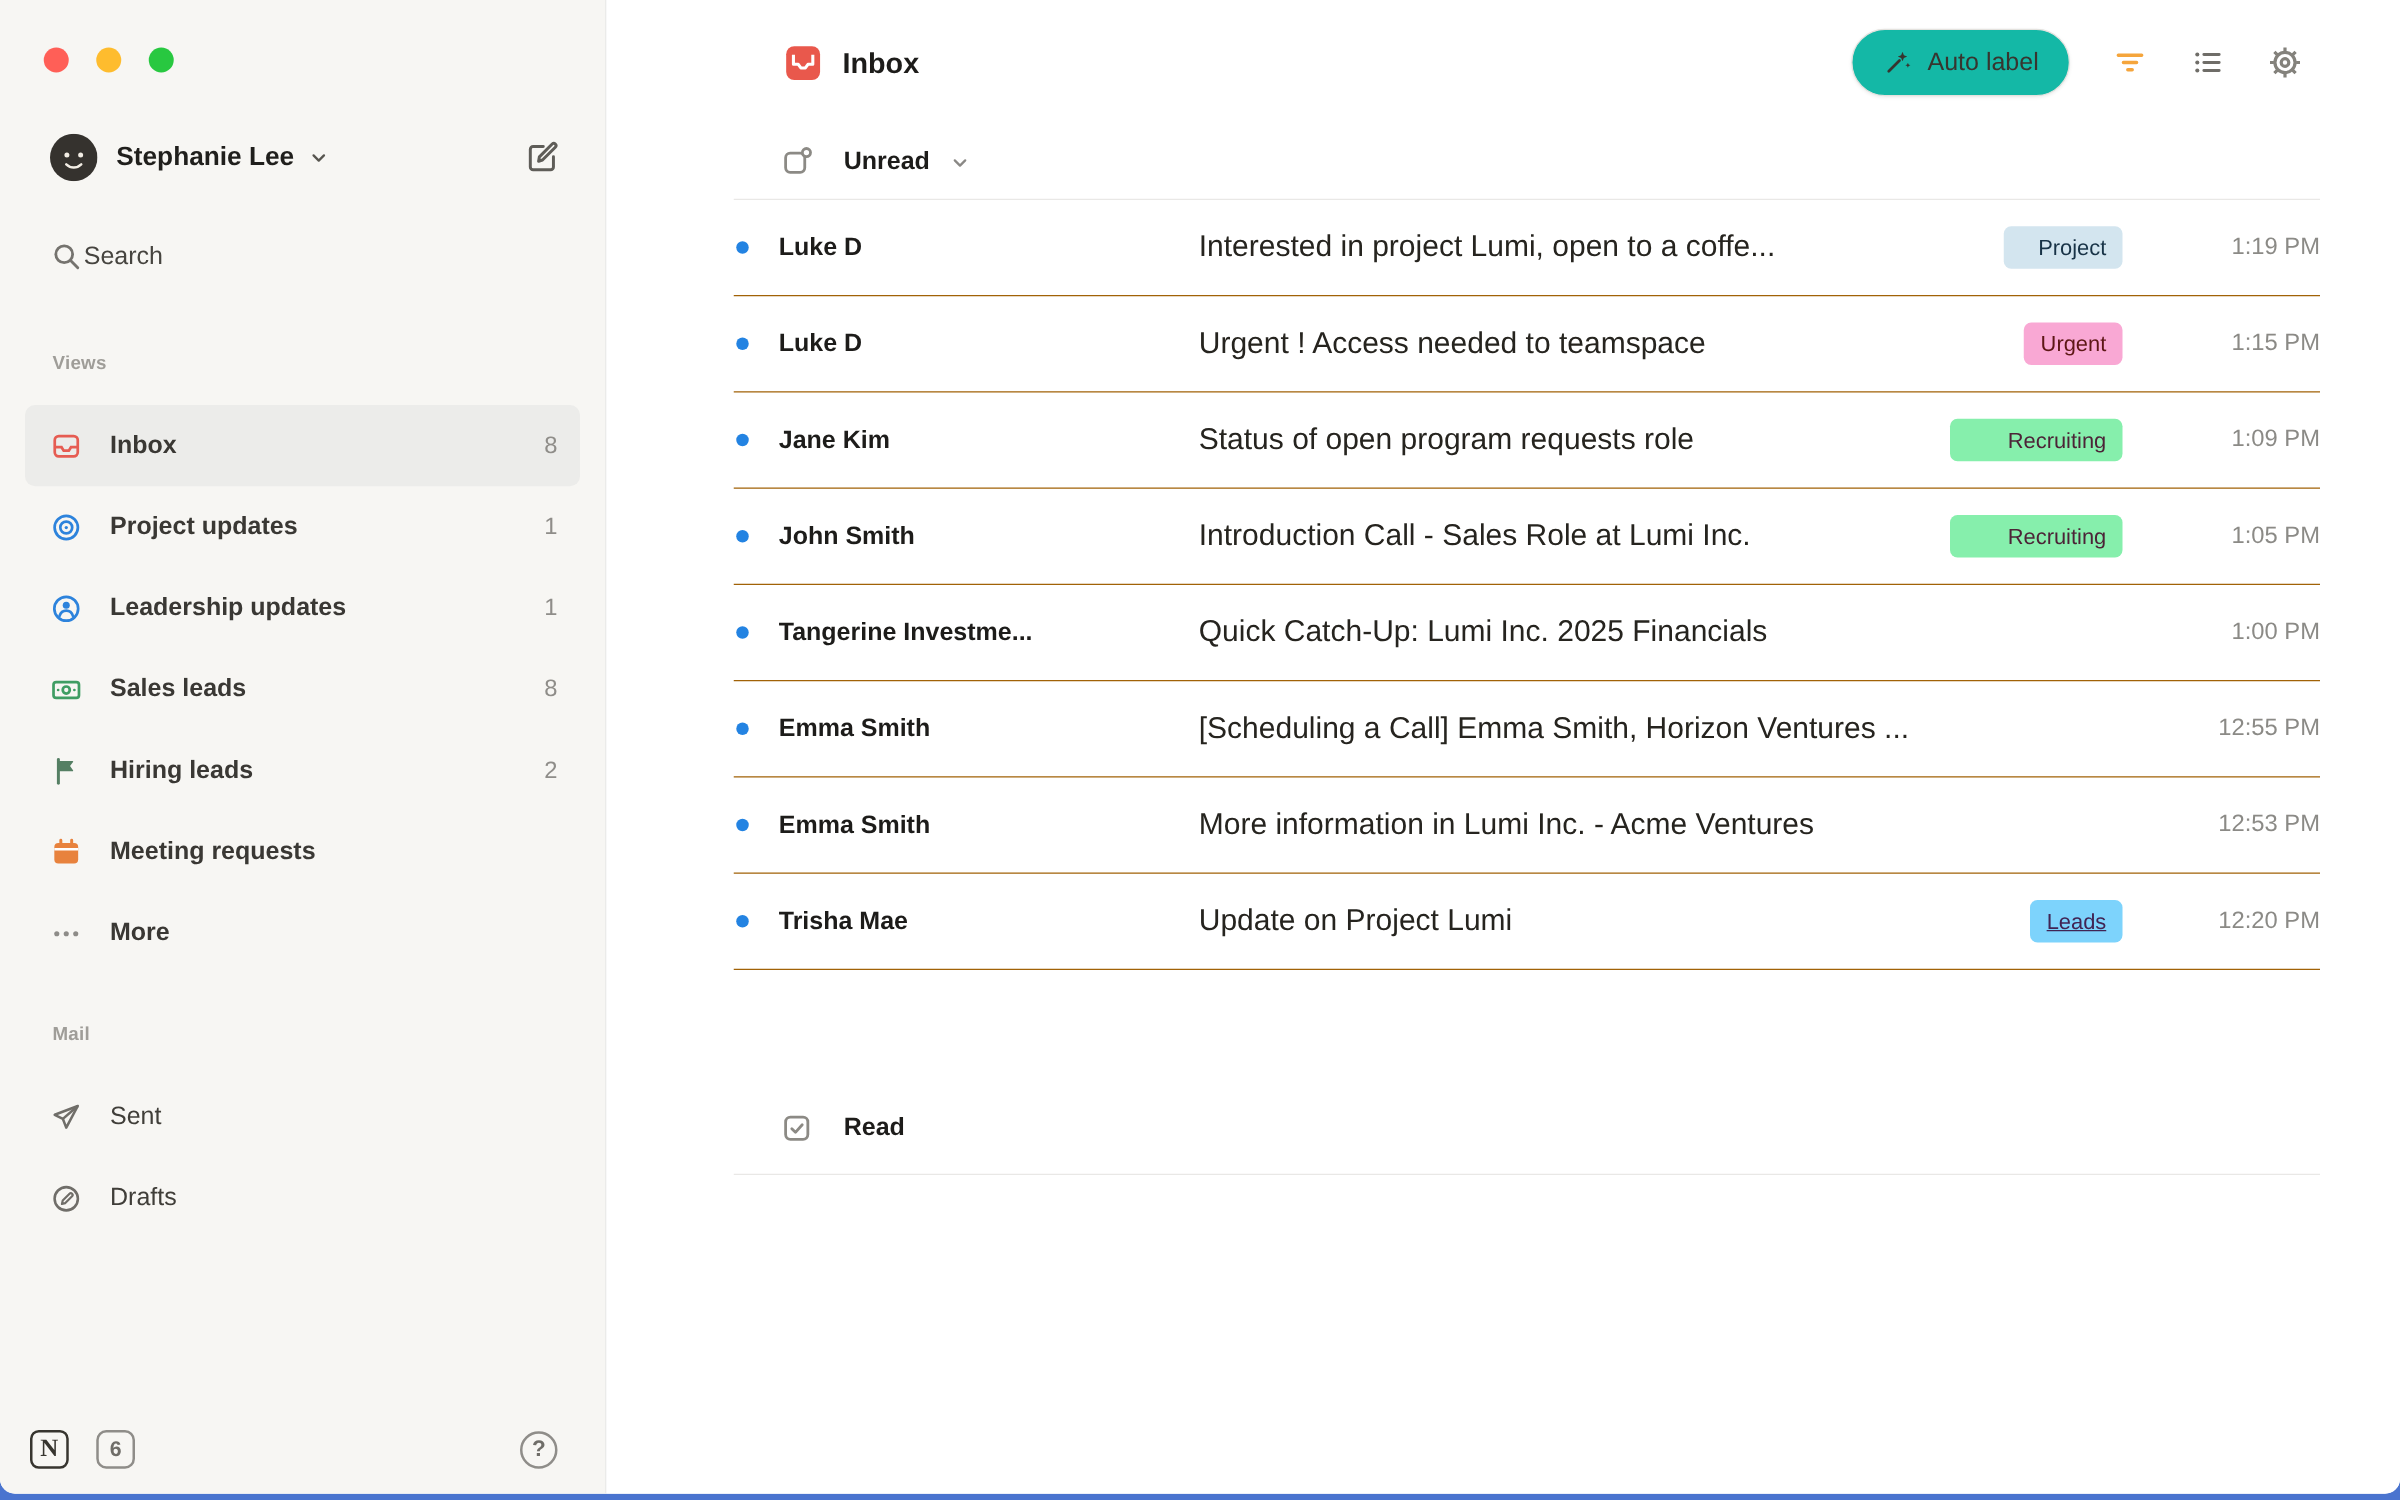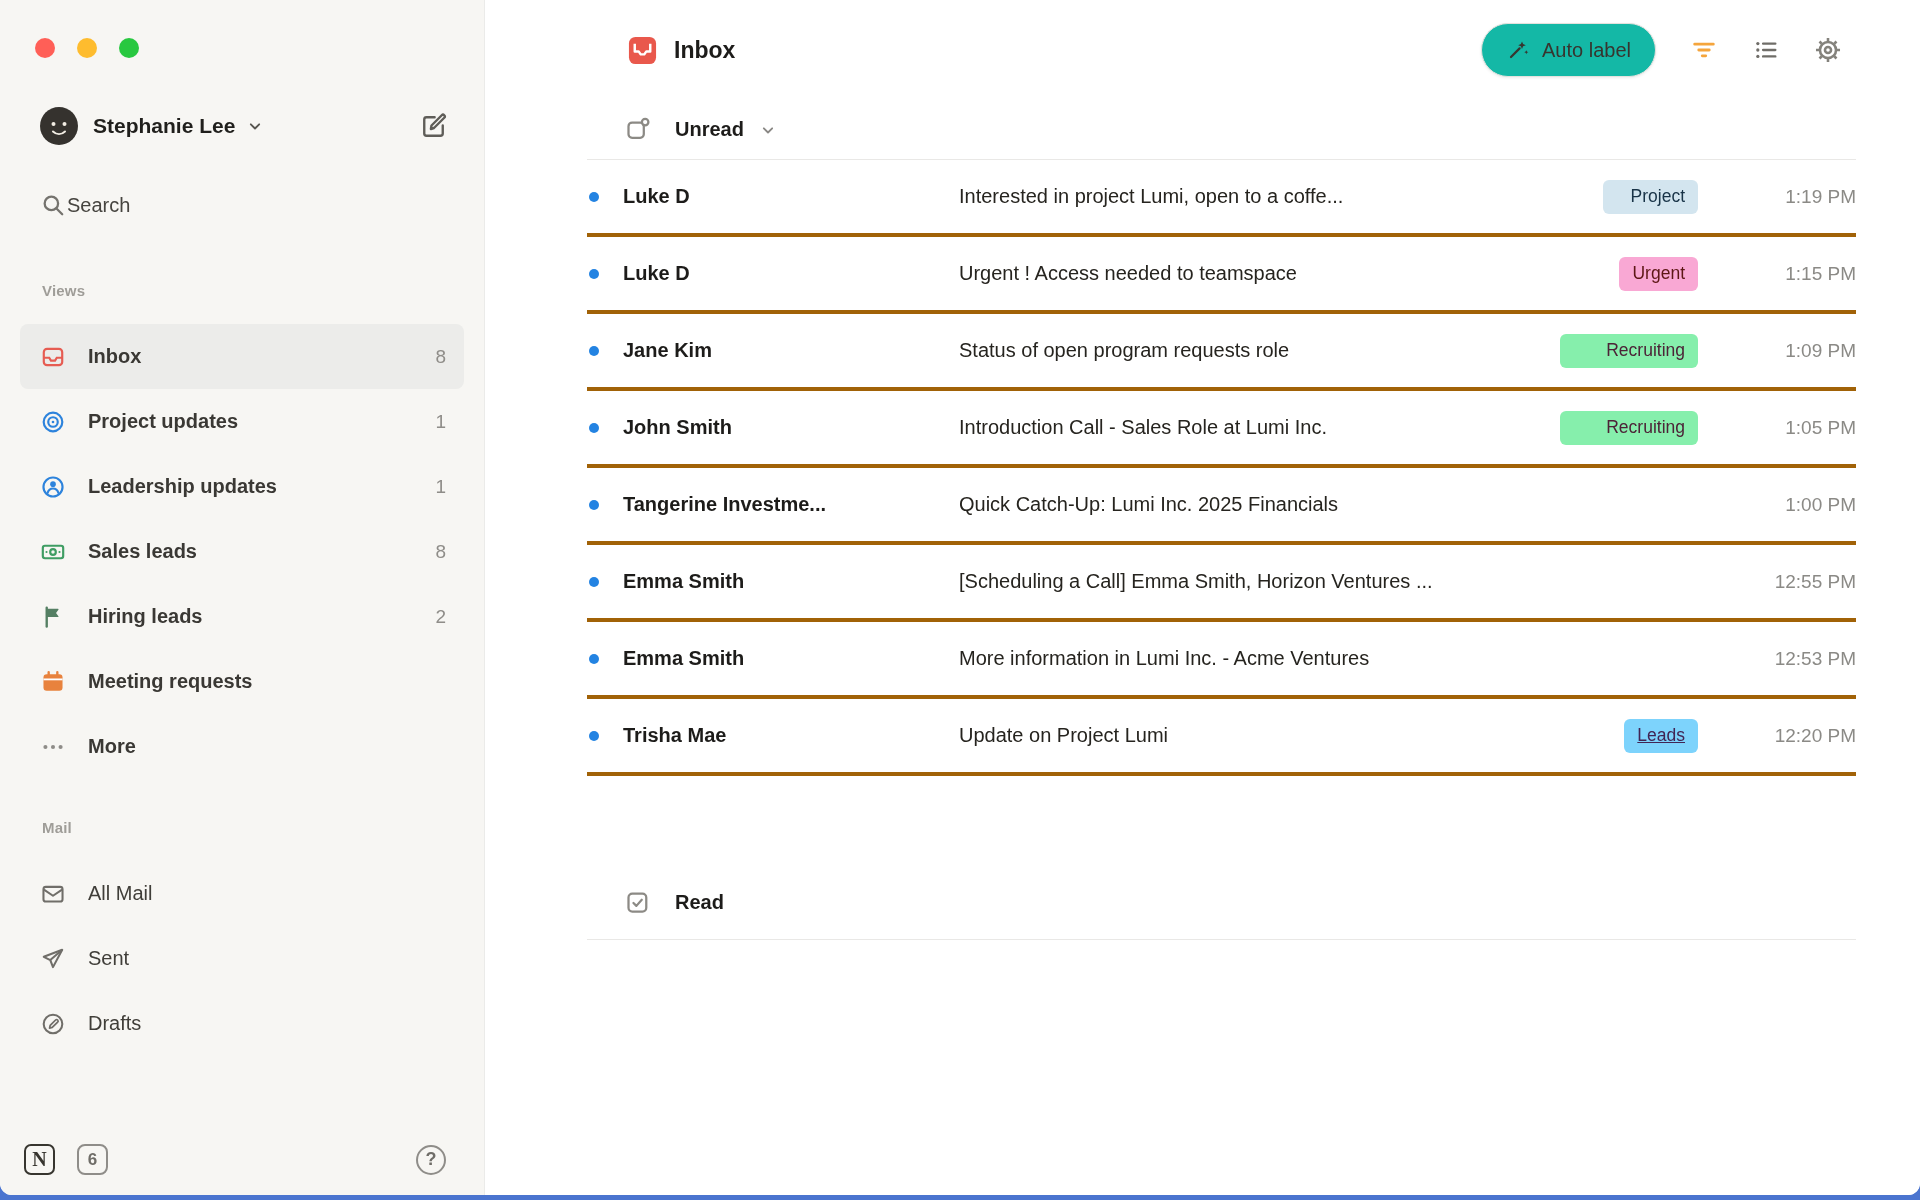--- a/index.html
+++ b/index.html
@@ -55,25 +55,25 @@
                     padding:0 24px; font-size:20px; font-weight:500; color:#37352f; cursor:default; }
   .hicon { width:28px; height:28px; display:flex; align-items:center; justify-content:center; }
 
   .list-area { margin:0 64px 0 102px; }
   .section-hdr { height:60px; display:flex; align-items:center; border-bottom:1px solid #e9e8e6; padding-left:37px; }
   .section-hdr .sec-icon { width:27px; height:27px; }
   .section-hdr .sec-label { margin-left:24px; font-size:20px; font-weight:700; color:#1d1c1a; }
   .section-hdr .sec-chevron { margin-left:14px; display:flex; }
   .read-hdr { margin-top:90px; height:74px; }
 
-  .row { height:77px; display:flex; align-items:center; border-bottom:4px solid #a16207; cursor:default;justify-content:space-between; }
+  .row { height:77px; display:flex; align-items:center; border-bottom:1px solid #a16207; cursor:default;justify-content:space-between; }
   .dot { width:10px; height:10px; border-radius:50%; background:#2383e2; margin-left:2px; flex-shrink:0; }
   .sender { width:312px; margin-left:24px; font-size:20px; font-weight:700; color:#1d1c1a;
             white-space:nowrap; overflow:hidden; text-overflow:ellipsis; flex-shrink:0; }
-  .subject { flex:1; margin-left:24px; font-size:20px; color:#26241f; white-space:nowrap;
+  .subject { flex:1; margin-left:24px; font-size:24px; color:#26241f; white-space:nowrap;
              overflow:hidden; text-overflow:ellipsis; padding-right:24px; }
   .chip { flex-shrink:0; margin-right:46px; height:34px; padding:0 13px; border-radius:6px;
           font-size:17.5px; font-weight:500; display:flex; align-items:center; }
   .chip-blue   { background:#d3e5ef; color:#183347;padding-left:28px; }
   .chip-red    { background:#f9a8d4; color:#5d1715; }
   .chip-pink   { background:#86efac; color:#4c2337;padding-left:46px; }
   .chip-purple { background:#7dd3fc; color:#412454;text-decoration:underline; }
   .time { flex-shrink:0; width:112px; text-align:right; font-size:19px; color:#8b8a86; }
 
   svg { display:block; }
@@ -208,29 +208,20 @@
         <span class="scount"></span>
       </div>
     </nav>
 
     <div class="section-label mail">Mail</div>
 
     <nav class="nav mailnav">
       <div class="side-item">
         <span class="sicon">
           <svg viewBox="0 0 24 24" width="26" height="26">
-            <rect x="3.2" y="5.4" width="17.6" height="13.6" rx="2.2" fill="none" stroke="#706e69" stroke-width="1.9"></rect>
-            <path d="M3.6 8l8.4 5.6L20.4 8" fill="none" stroke="#706e69" stroke-width="1.9" stroke-linejoin="round"></path>
-          </svg>
-        </span>
-        <span class="slabel">All Mail</span>
-      </div>
-      <div class="side-item">
-        <span class="sicon">
-          <svg viewBox="0 0 24 24" width="26" height="26">
             <path d="M20.5 3.5L3.5 10l6 3 2.5 6.5z" fill="none" stroke="#706e69" stroke-width="1.9" stroke-linejoin="round"></path>
             <path d="M20.5 3.5L9.5 13" fill="none" stroke="#706e69" stroke-width="1.9"></path>
           </svg>
         </span>
         <span class="slabel">Sent</span>
       </div>
       <div class="side-item">
         <span class="sicon">
           <svg viewBox="0 0 24 24" width="26" height="26">
             <circle cx="12" cy="12" r="8.6" fill="none" stroke="#706e69" stroke-width="1.9"></circle>

